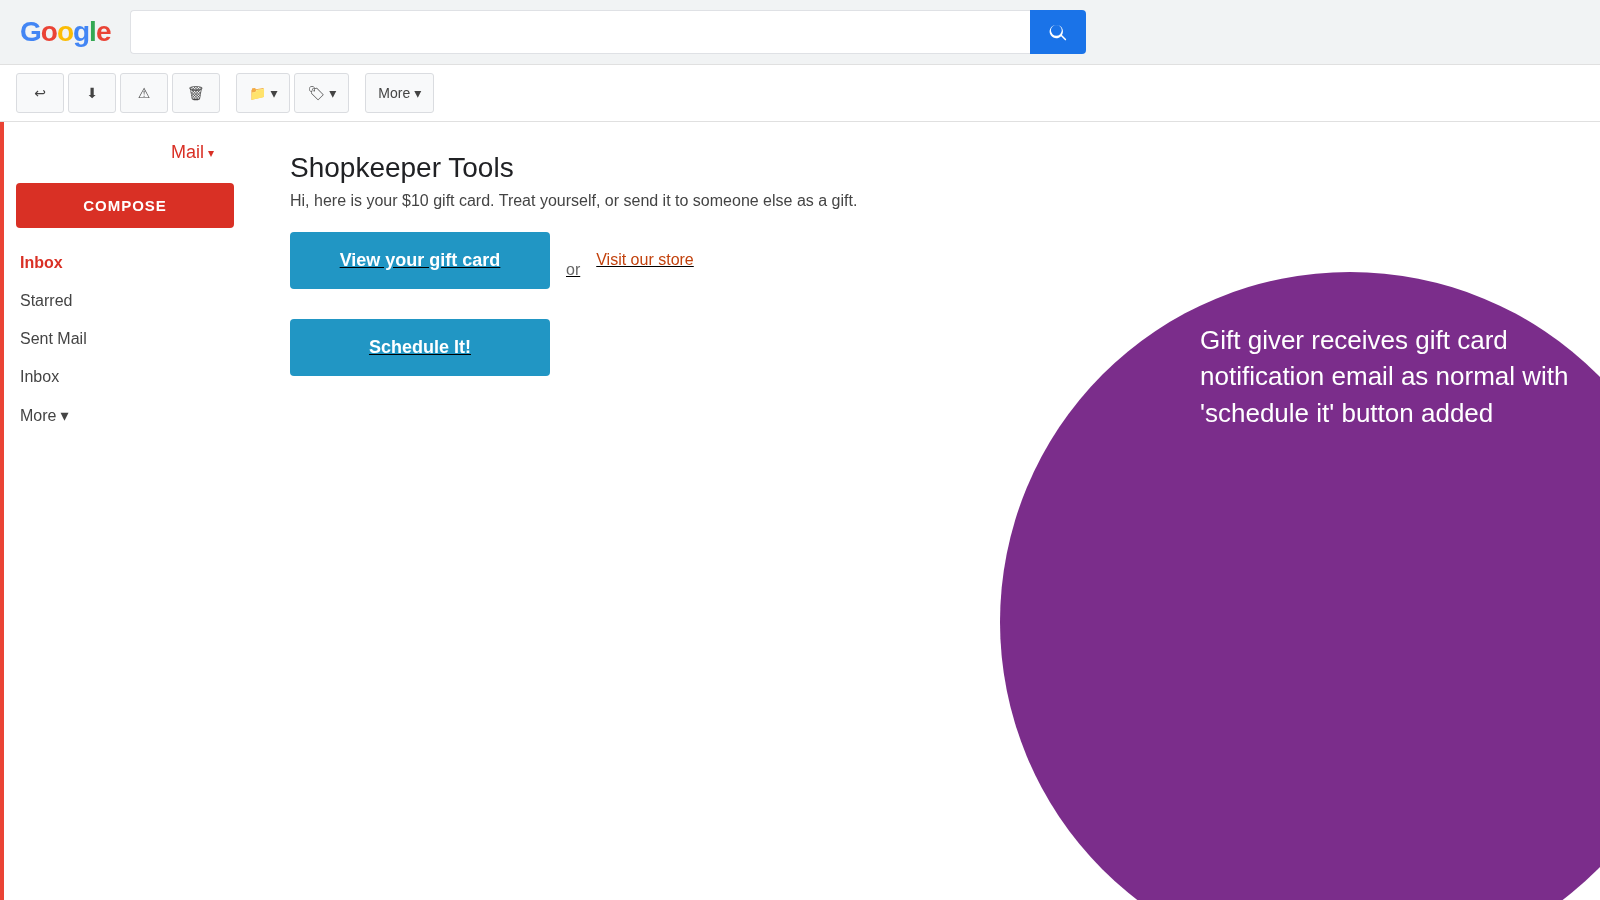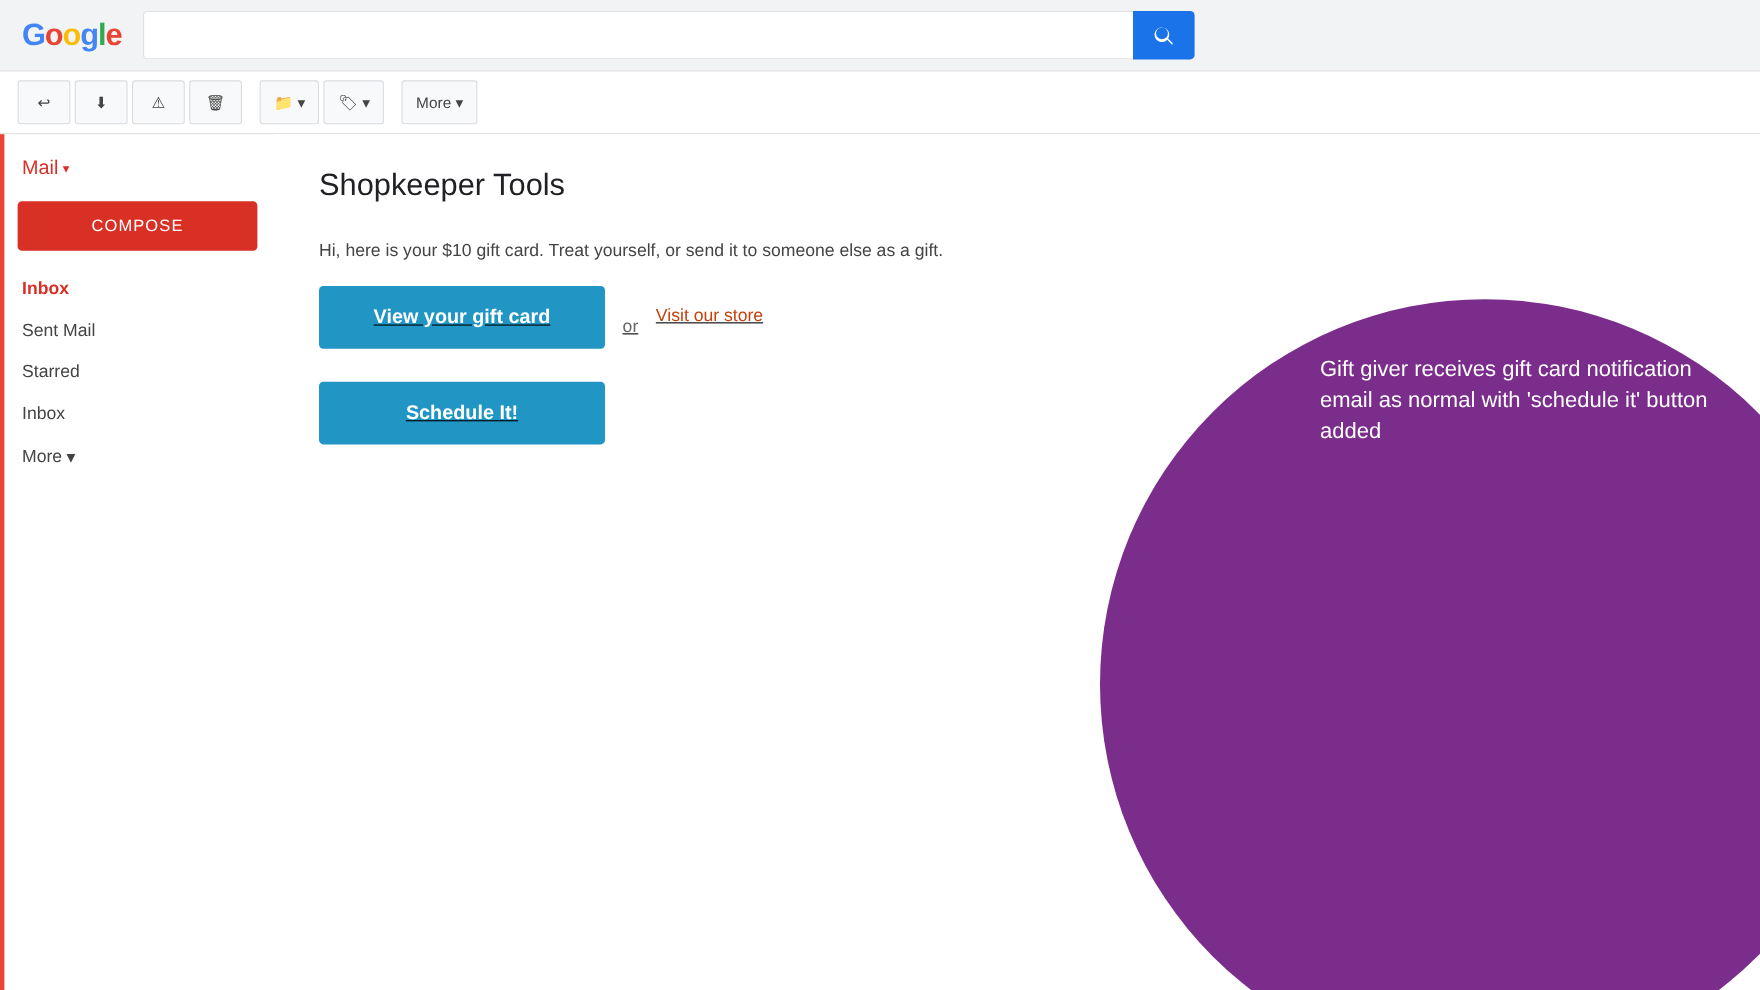--- a/index.html
+++ b/index.html
@@ -129,21 +129,21 @@
     }
 
     .compose-btn {
       margin: 8px 16px 16px 16px;
       padding: 14px 24px;
       background: #d93025;
       color: white;
       border: none;
       border-radius: 4px;
       font-size: 15px;
-      font-weight: normal;
+      font-weight: bold;
       letter-spacing: 1px;
       cursor: pointer;
       display: block;
       text-align: center;
       width: calc(100% - 32px);
     }
 
     .nav-item {
       display: block;
       padding: 10px 16px 10px 20px;
@@ -157,25 +157,26 @@
       font-weight: bold;
     }
     .nav-item-more {
       display: flex;
       align-items: center;
       gap: 4px;
     }
 
     
     .mail-header {
-      padding: 12px 20px;
+      padding: 12px 36px;
       display: flex;
       align-items: center;
       gap: 4px;
       cursor: pointer;
+      justify-content: flex-end;
     }
     .mail-label {
       color: #d93025;
       font-size: 18px;
       font-weight: 500;
     }
     .mail-dropdown-arrow {
       color: #d93025;
       font-size: 12px;
     }
@@ -186,21 +187,21 @@
       padding: 30px 40px;
       background: white;
       position: relative;
       overflow: hidden;
     }
 
     .email-sender {
       font-size: 28px;
       font-weight: 400;
       color: #202124;
-      margin-bottom: 32px;
+      margin-bottom: 4px;
     }
 
     .email-subject {
       font-size: 22px;
       font-weight: 600;
       color: #202124;
       margin-bottom: 16px;
     }
 
     .email-body-text {
@@ -263,21 +264,21 @@
       width: 260px;
       text-align: center;
     }
 
     .callout-text {
       position: absolute;
       right: 20px;
       top: 200px;
       width: 380px;
       color: white;
-      font-size: 20px;
+      font-size: 26px;
       line-height: 1.4;
       font-weight: 400;
       z-index: 10;
     }
 
     
     .purple-circle {
       position: absolute;
       right: -100px;
       top: 150px;
@@ -352,24 +353,24 @@
     <div class="sidebar">
       <div class="mail-header">
         <span class="mail-label">Mail</span>
         <span class="mail-dropdown-arrow">▾</span>
       </div>
       <button class="compose-btn">COMPOSE</button>
       <a class="nav-item active">
         <span>Inbox</span>
       </a>
       <a class="nav-item">
-        <span>Sent Mail</span>
+        <span>Starred</span>
       </a>
       <a class="nav-item">
-        <span>Starred</span>
+        <span>Sent Mail</span>
       </a>
       <a class="nav-item">
         <span>Inbox</span>
       </a>
       <a class="nav-item nav-item-more">
         <span>More</span>
         <span>▾</span>
       </a>
     </div>
 

